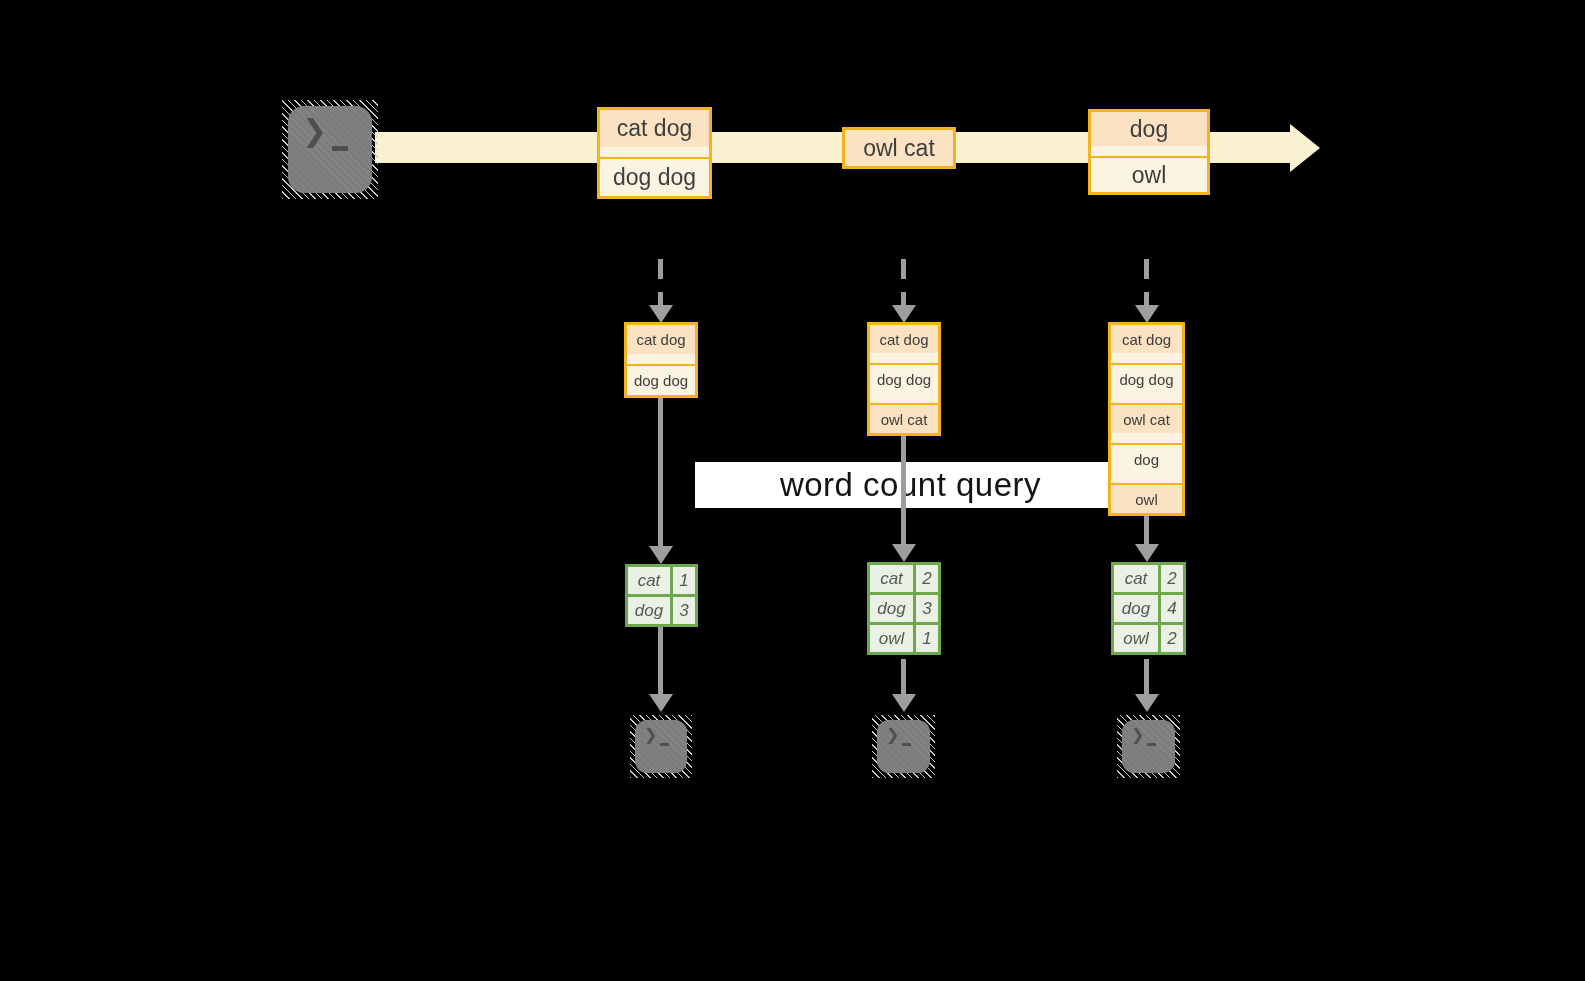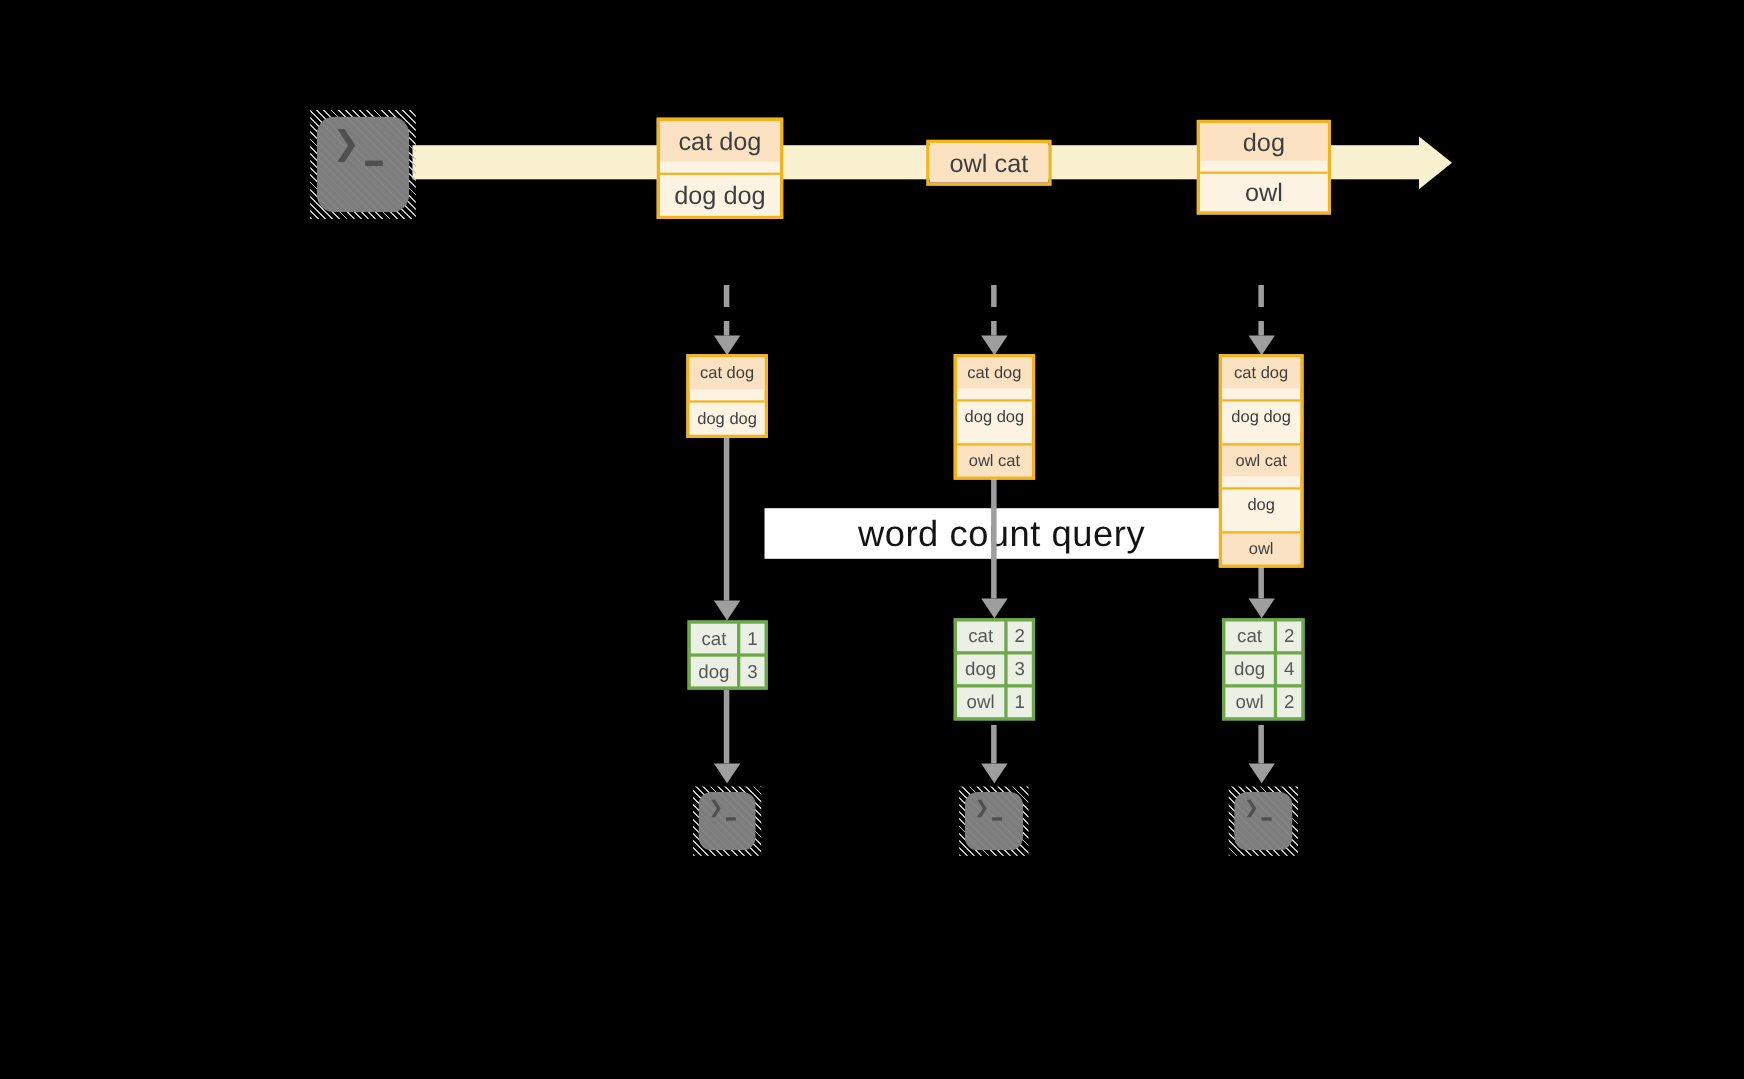--- a/index.html
+++ b/index.html
@@ -57,21 +57,21 @@
   
   .banner{position:absolute;left:695px;top:462px;width:431px;height:46px;background:#fff;z-index:1;
           display:flex;align-items:center;justify-content:center;
           font-size:33px;font-weight:300;color:#141414;letter-spacing:0.5px;}
 
   
   .gtable{position:absolute;border:3px solid var(--green);background:var(--green);
           display:grid;grid-gap:3px;z-index:3;box-sizing:border-box;}
   .gtable{grid-template-columns:1fr 22px;}
   .gcell{background:var(--greenfill);display:flex;align-items:center;justify-content:center;
-         color:#575757;font-size:17px;}
+         color:#575757;font-size:17px;font-style:italic;}
 </style>
 </head>
 <body>
 
 <div id="canvas">
 
   <div class="band"></div>
   <div class="band-head"></div>
 
   <div class="sketch src" style="left:282px;top:100px;width:96px;height:99px;">

